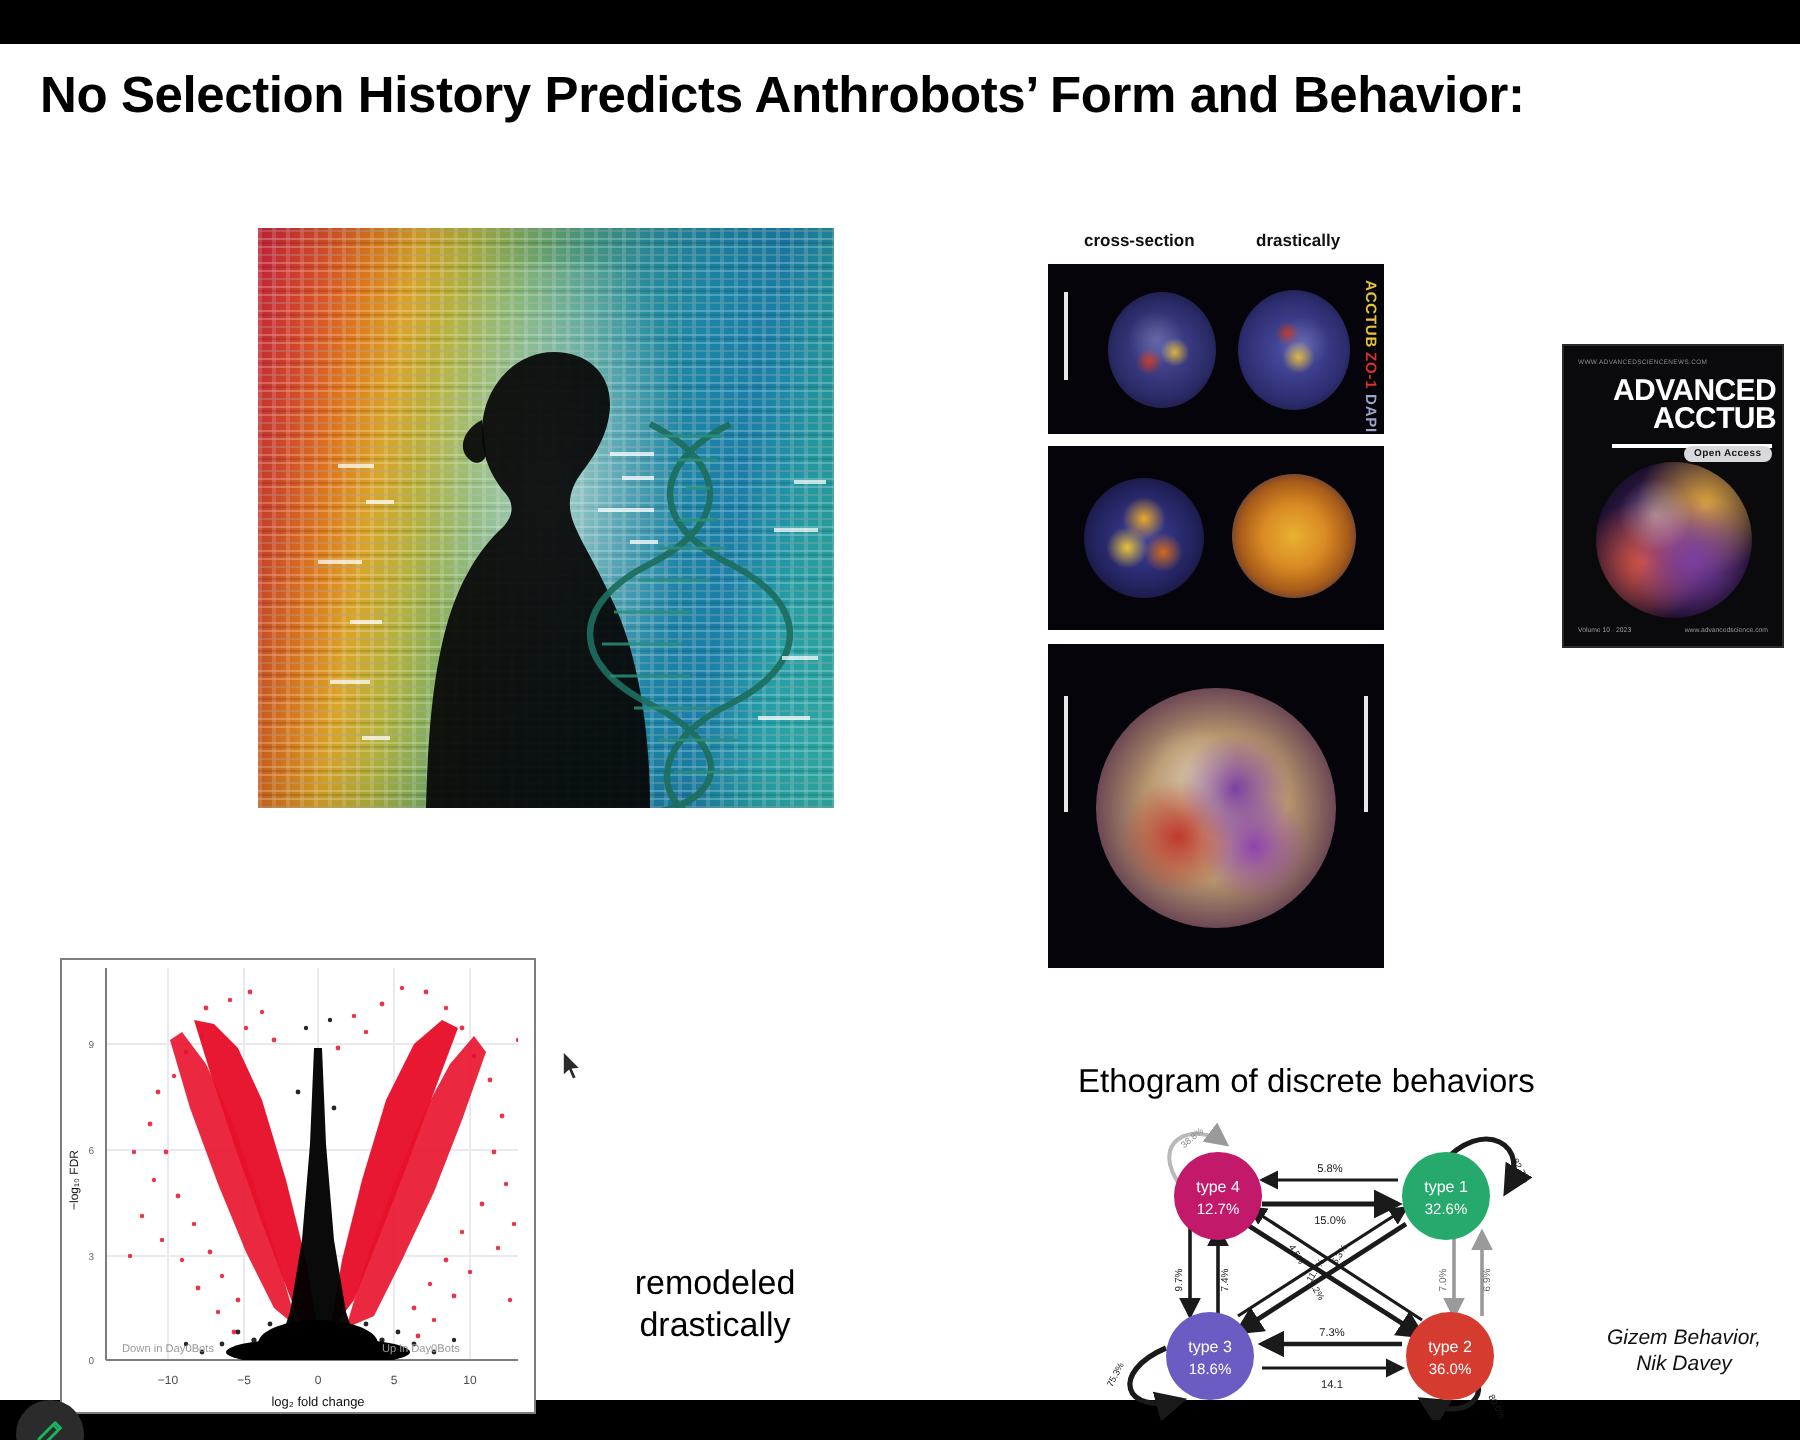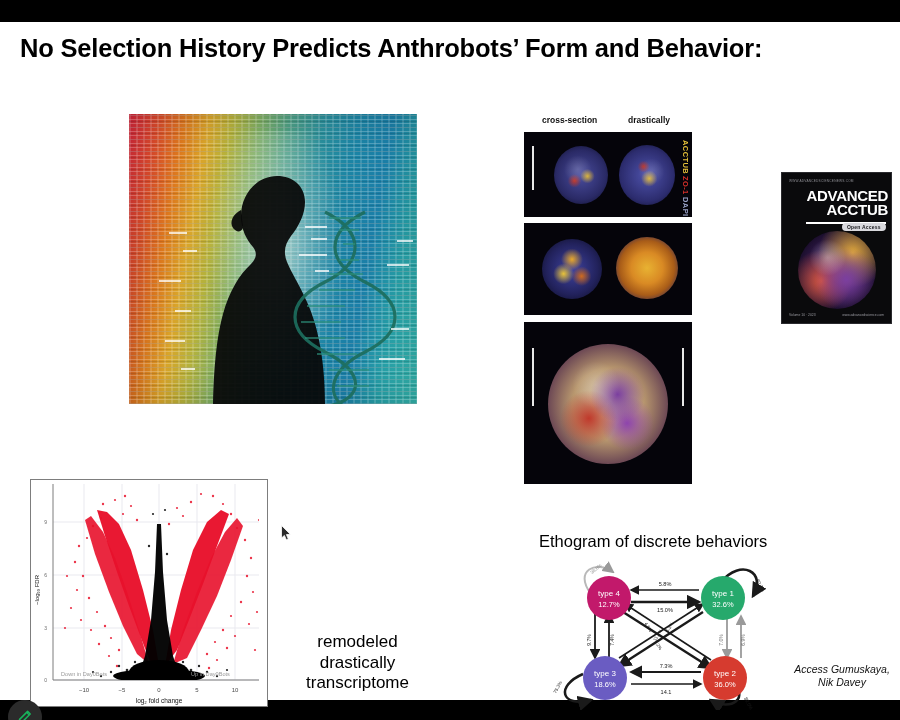--- a/index.html
+++ b/index.html
@@ -611,21 +611,20 @@
         </g>
 
         <text x="128" y="223" text-anchor="middle" font-size="6.5" fill="#111" font-family="Liberation Sans, sans-serif">log₂ fold change</text>
         <text x="8" y="110" text-anchor="middle" font-size="6" fill="#111" font-family="Liberation Sans, sans-serif" transform="rotate(-90 8 110)">−log₁₀ FDR</text>
       </svg>
     </div>
 
     <div class="volcano-caption">
       <div>remodeled</div>
       <div>drastically</div>
-      <div>transcriptome</div>
     </div>
 
     <div class="etho-title">Ethogram of discrete behaviors</div>
 
     <div class="etho-graph">
       <svg width="250" height="160" viewBox="0 0 250 160">
         <defs>
           <marker id="ah" markerWidth="6" markerHeight="6" refX="5" refY="3" orient="auto">
             <path d="M0 0 L6 3 L0 6 Z" fill="#1a1a1a"></path>
           </marker>
@@ -725,21 +724,21 @@
           <text x="122" y="96" text-anchor="middle" font-size="4.6" transform="rotate(58 122 96)">7.2%</text>
           <text x="62" y="20" text-anchor="middle" font-size="4.6" fill="#8a8a8a" transform="rotate(-40 62 20)">38.8%</text>
           <text x="224" y="36" text-anchor="middle" font-size="4.6" transform="rotate(62 224 36)">82.7%</text>
           <text x="24" y="138" text-anchor="middle" font-size="4.6" transform="rotate(-62 24 138)">75.3%</text>
           <text x="212" y="154" text-anchor="middle" font-size="4.6" transform="rotate(62 212 154)">80.0%</text>
         </g>
       </svg>
     </div>
 
     <div class="attribution">
-      <div>Access Gumuskaya,</div>
+      <div>Gizem Behavior,</div>
       <div>Nik Davey</div>
     </div>
 
     <svg class="cursor" viewBox="0 0 11 16">
       <path d="M0.5 0.5 L0.5 13 L3.4 10.4 L5.3 14.8 L7.3 13.9 L5.4 9.6 L9.3 9.3 Z" fill="#2b2b2b" stroke="#ffffff" stroke-width="0.8"></path>
     </svg>
 
     <div class="pen-button">
       <svg width="18" height="18" viewBox="0 0 18 18">
         <path d="M3 14.2 L3.6 11.4 L11.6 3.4 L14.2 6 L6.2 14 Z" fill="none" stroke="#18b45c" stroke-width="1.5" stroke-linejoin="round"></path>

